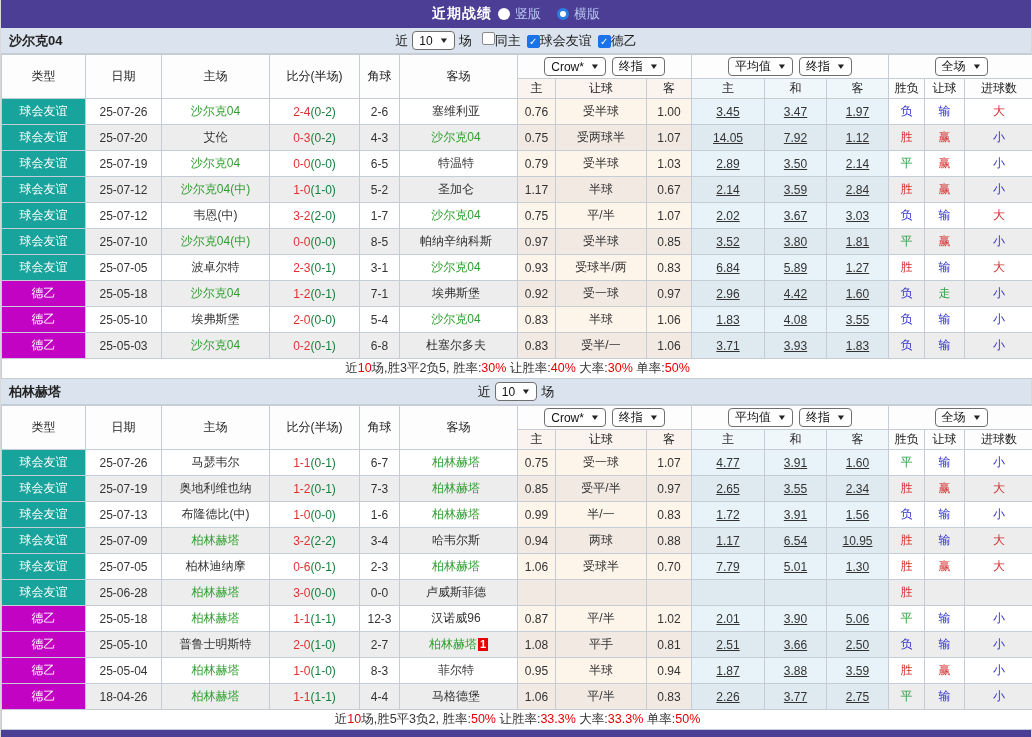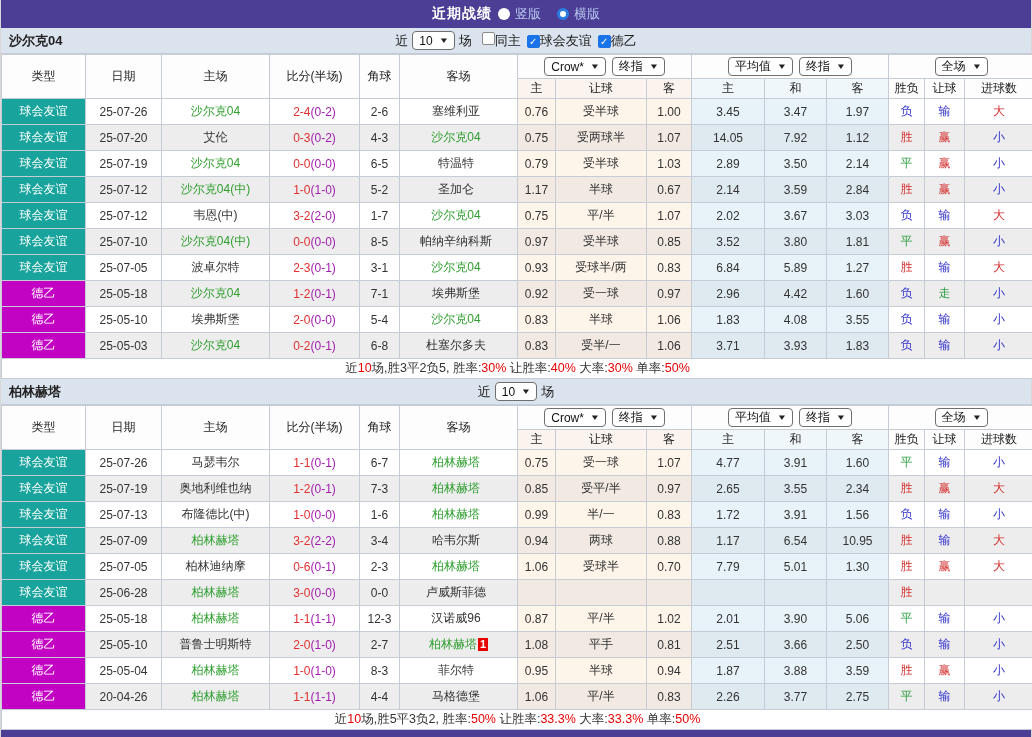--- a/index.html
+++ b/index.html
@@ -52,28 +52,28 @@
   thead th { background: #dce5ef; color: #222; font-size: 12px; }
   thead .drop-row th { background: #fdfdfd; height: 24px; }
   thead .sub-row th { height: 20px; font-size: 12px; }
   thead .sub-row .sub-pink { background: #fbf4ee; }
   thead .sub-row .sub-blue { background: #f0f7fa; }
   thead .sub-row .sub-plain { background: #fdfdfd; }
   tbody td { height: 26px; font-size: 12px; color: #333; background: #fff; }
   tbody tr.even td { background: #ededed; }
   tbody td.tint-p { background: #fdf4ea; }
   tbody tr.even td.tint-p { background: #f1e9e2; }
-  tbody td.tint-b { background: #e7f3f8; }
+  tbody td.tint-b { background: #e7f3f8; text-decoration: underline; }
   tbody tr.even td.tint-b { background: #dfeaf0; }
   td.c-type { color: #fff; font-size: 12px; }
   td.c-type.friendly { background: #18a49c !important; }
   td.c-type.league2 { background: #c303c3 !important; }
   .green { color: #2f9e2f; }
   .score-main { color: #e03030; }
-  .score-half { color: #a21caf; }
+  .score-half { color: #15803d; }
   .badge { display: inline-block; background: #e60000; color: #fff; font-size: 11px; line-height: 13px; padding: 0 2px; margin-left: 1px; font-weight: bold; }
   tr.summary td { height: 20px; font-size: 12.5px; color: #333; background: #fff; }
   tr.summary .red { color: #e60000; }
 
   .bottom-bar { height: 7px; background: #4b3e94; margin-top: 0px; }
   .drop-cell-inner { display: inline-flex; gap: 6px; align-items: center; justify-content: center; }
 </style>
 </head>
 <body>
 
@@ -587,21 +587,21 @@
     <td class="tint-p">0.94</td>
     <td class="tint-b">1.87</td>
     <td class="tint-b">3.88</td>
     <td class="tint-b">3.59</td>
     <td style="color: rgb(212, 48, 48);">胜</td>
     <td style="color: rgb(212, 48, 48);">赢</td>
     <td style="color: rgb(51, 51, 204);">小</td>
   </tr>
             <tr class="even">
     <td class="c-type league2">德乙</td>
-    <td>20-04-26</td>
+    <td>18-04-26</td>
     <td><span class="green">柏林赫塔</span></td>
     <td><span class="score-main">1-1</span><span class="score-half">(1-1)</span></td>
     <td>4-4</td>
     <td><span>马格德堡</span><span class="badge" hidden=""></span></td>
     <td class="tint-p">1.06</td>
     <td class="tint-p">平/半</td>
     <td class="tint-p">0.83</td>
     <td class="tint-b">2.26</td>
     <td class="tint-b">3.77</td>
     <td class="tint-b">2.75</td>

